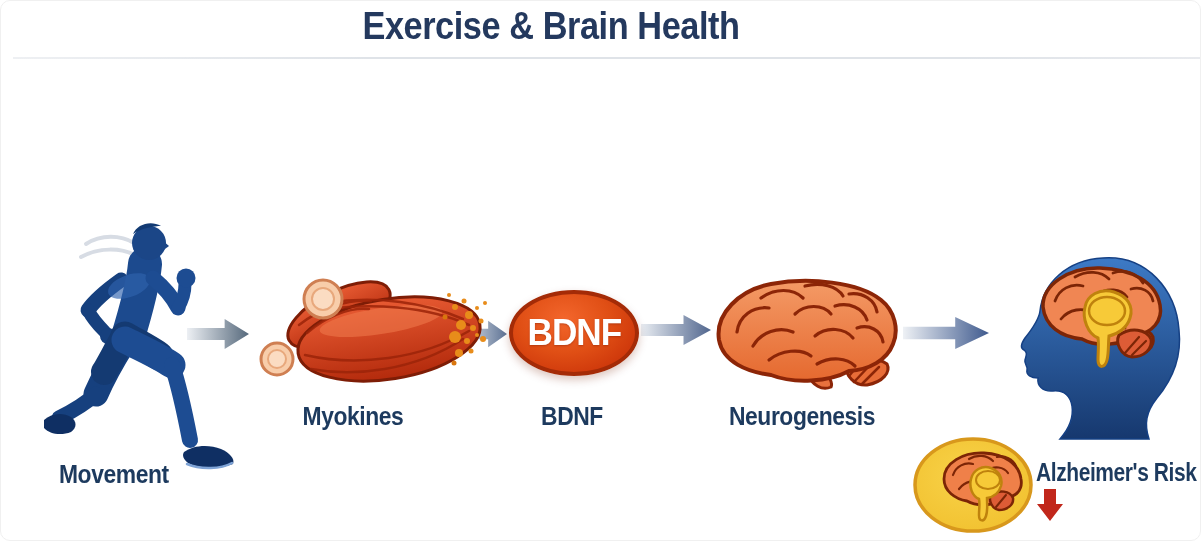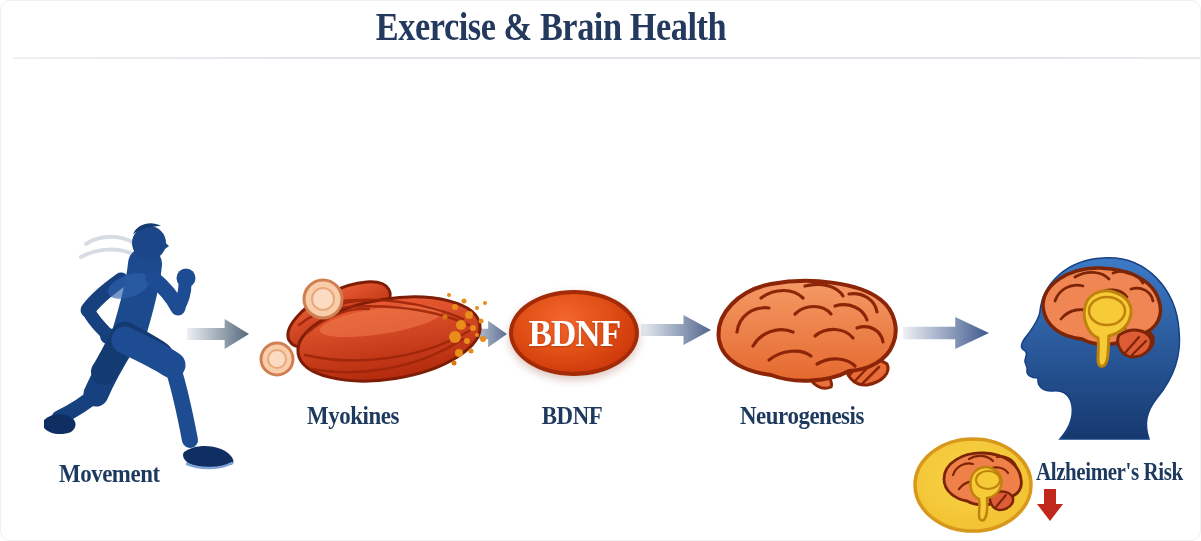--- a/index.html
+++ b/index.html
@@ -1,18 +1,18 @@
 <!DOCTYPE html>
 <html><head>
 <meta charset="utf-8">
 <style>
   html,body { margin:0; padding:0; background:#ffffff; }
   .canvas {
     position:relative; width:1201px; height:541px; background:#ffffff;
-    font-family:Liberation Serif, serif; overflow:hidden;
+    font-family:Liberation Sans, sans-serif; overflow:hidden;
     border:1px solid #f0f0f0; border-radius:10px; box-sizing:border-box;
   }
   .title {
     position:absolute; top:3px; left:0; width:1100px; text-align:center;
     font-size:39px; font-weight:bold; color:#24395e; letter-spacing:-0.5px;
     transform:scaleX(0.88); transform-origin:center top; white-space:nowrap;
   }
   .divider { position:absolute; top:56px; left:12px; right:0; height:2px;
     background:linear-gradient(to right,#eef0f3,#dfe3e8 30%,#dfe3e8 80%,#e8eaee); }
   .flow-arrow { position:absolute; }

